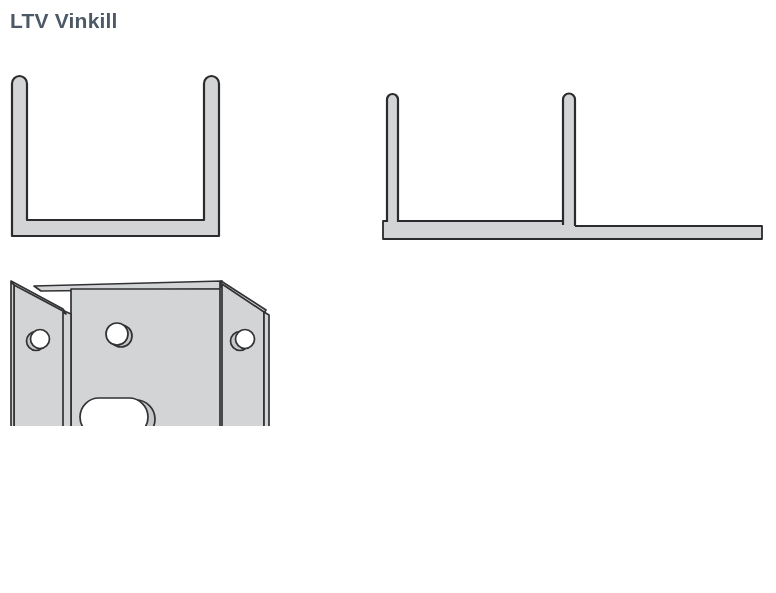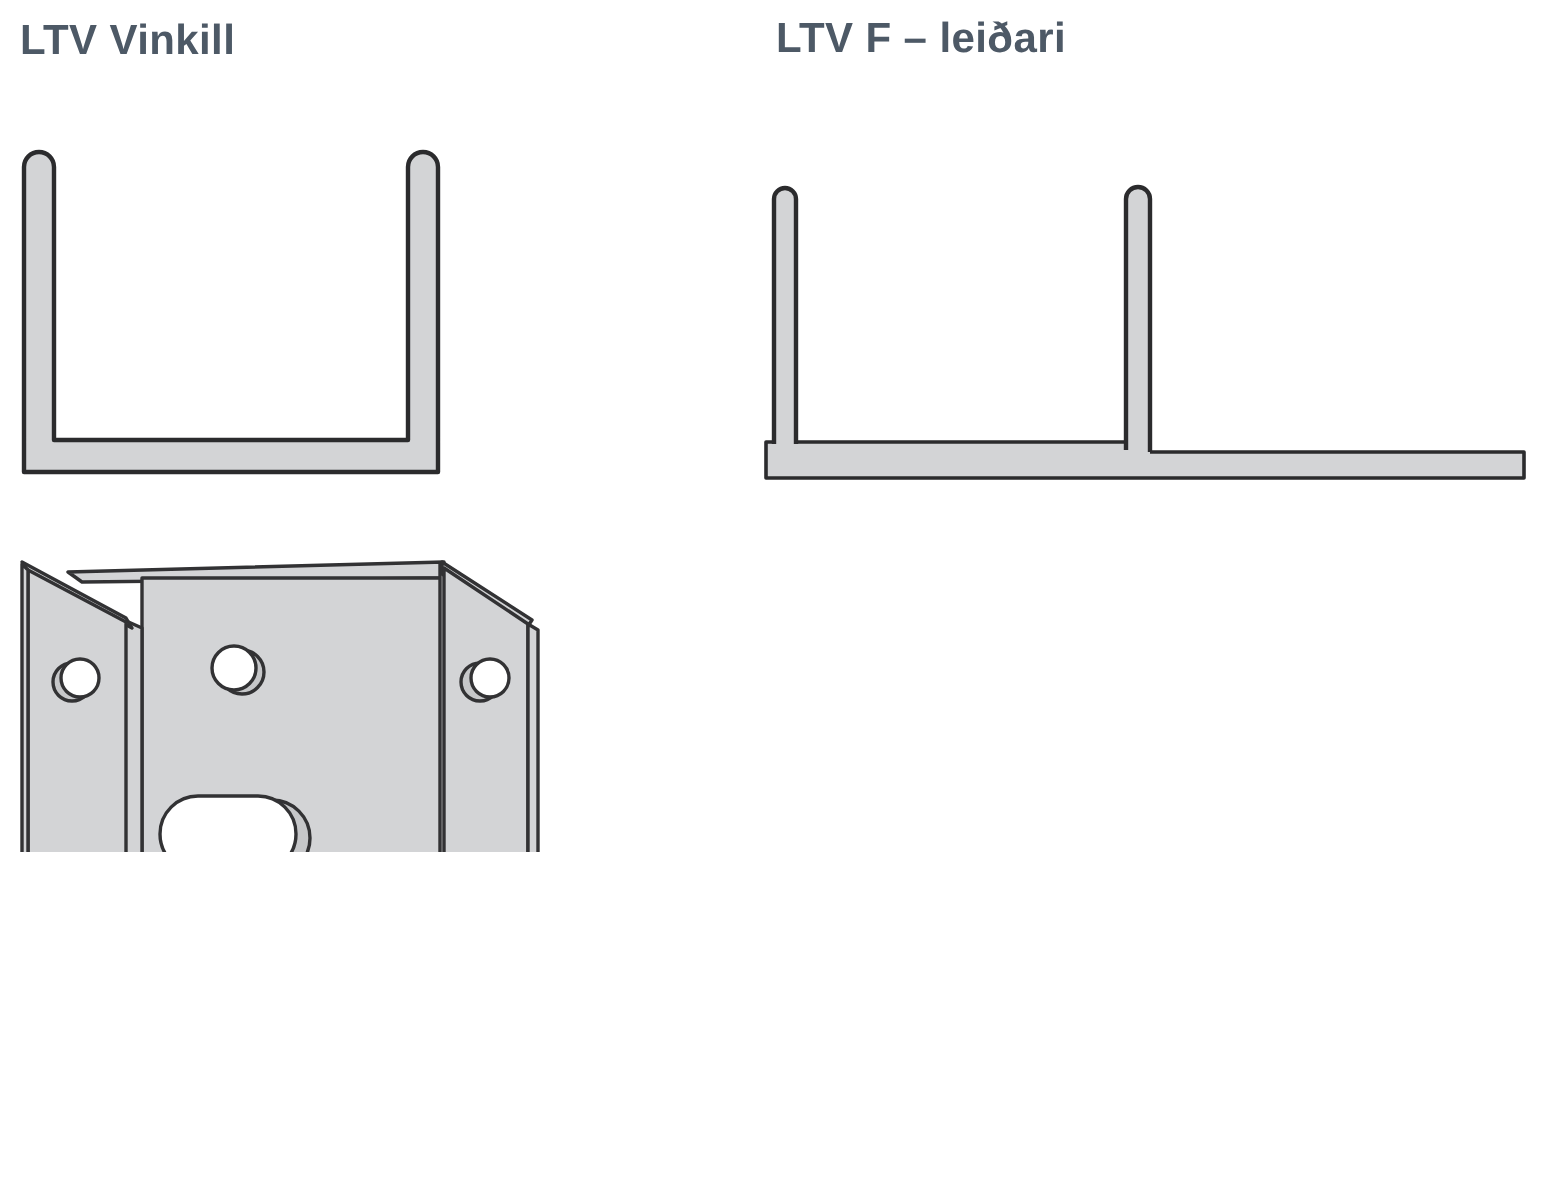--- a/index.html
+++ b/index.html
@@ -67,21 +67,20 @@
     stroke: var(--bracket-stroke, #323234);
     stroke-width: 1.7;
   }
 </style>
 </head>
 <body>
 
 <div class="stage">
 
   <div class="title" id="title-vinkill">LTV Vinkill</div>
-  <div class="title" id="title-f">LTV F – leiðari</div>
 
   <svg class="overlay" width="776" height="593" viewBox="0 0 776 593">
 
     <g>
       <path class="pf" d="M 12 236 L 12 83.5 A 7.5 7.5 0 0 1 27 83.5 L 27 220 L 204 220 L 204 83.5 A 7.5 7.5 0 0 1 219 83.5 L 219 236 Z"></path>
     </g>
 
     <g>
       <path class="pf" style="stroke-width:1.8" d="M 383 221 L 570 221 L 570 226 L 762 226 L 762 239 L 383 239 Z"></path>
       <path class="pf-fill-only" d="M 387 226 L 387 99.5 A 5.5 5.5 0 0 1 398 99.5 L 398 226 Z"></path>

